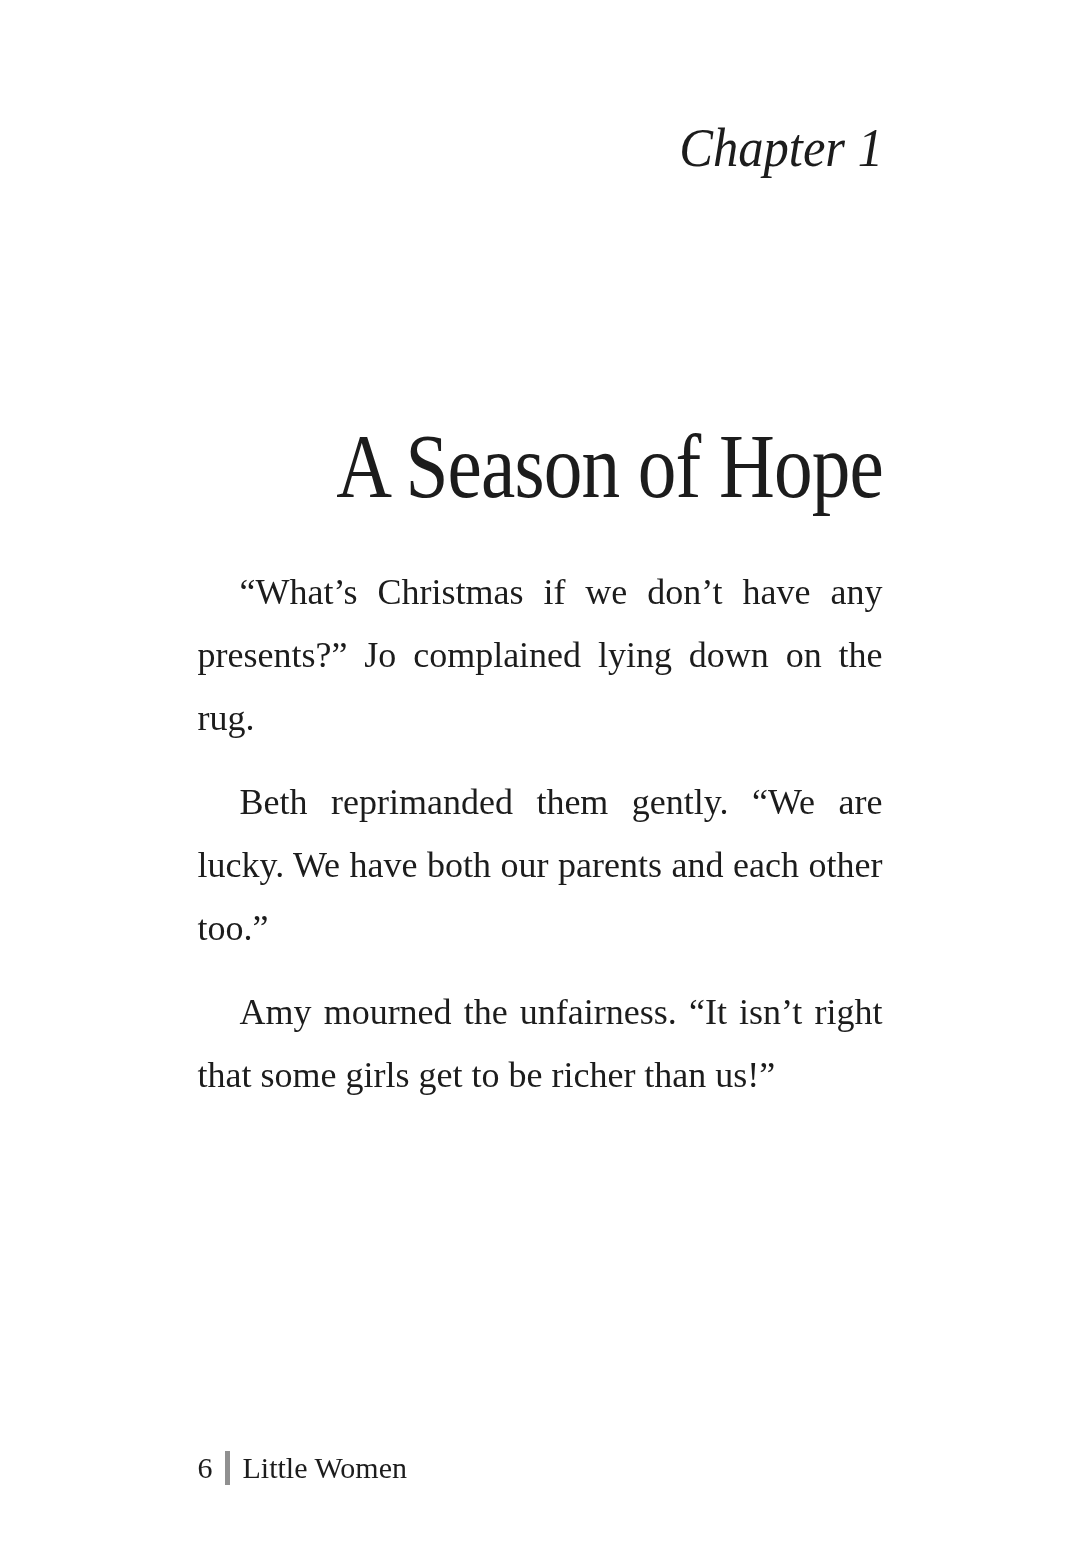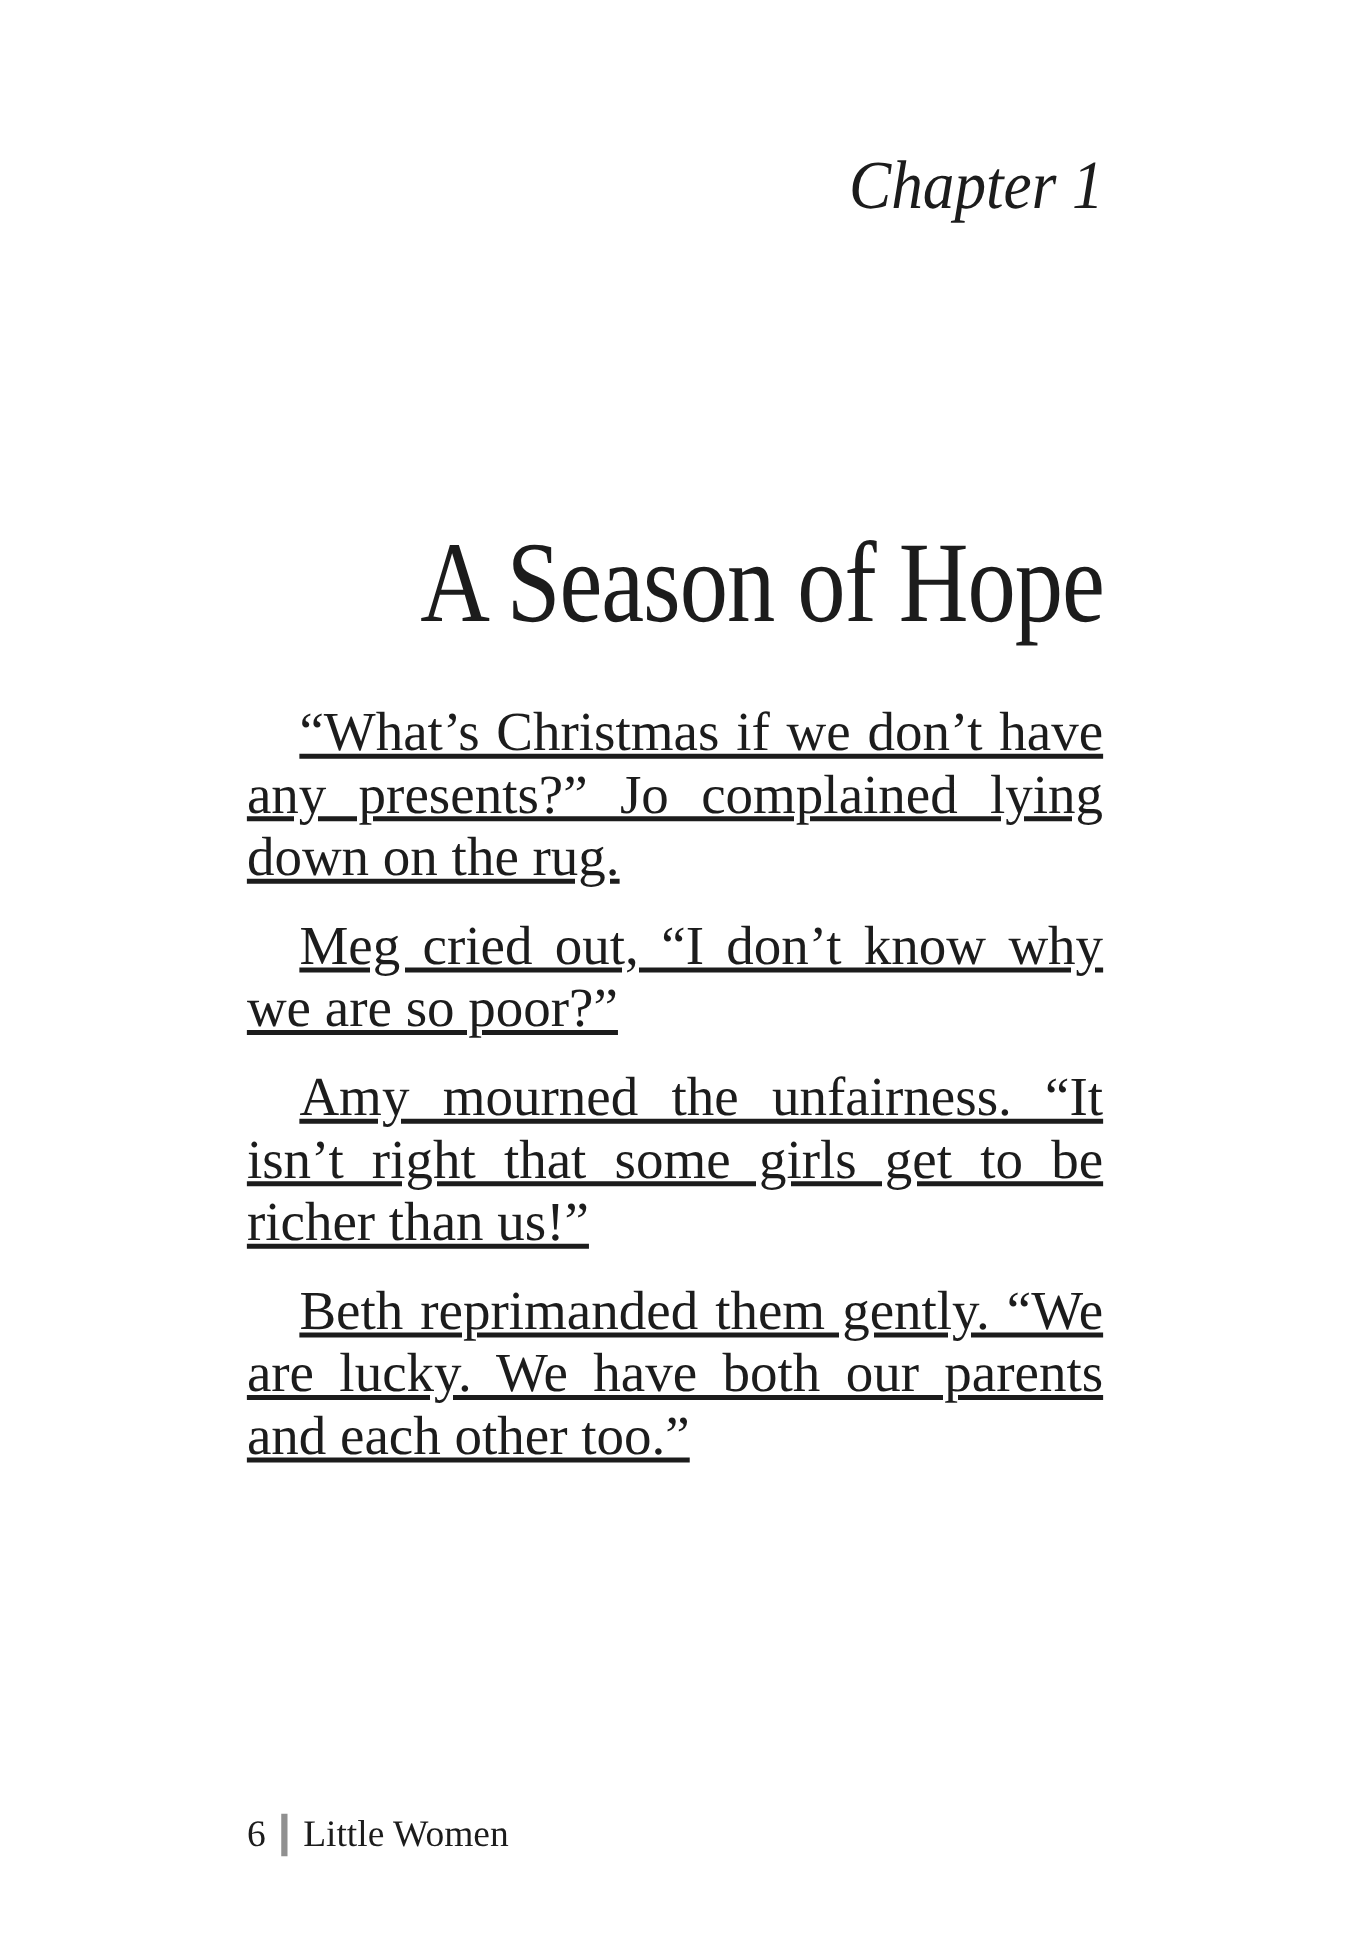--- a/index.html
+++ b/index.html
@@ -42,25 +42,24 @@
     white-space: nowrap;
   }
   .body-text {
     position: absolute;
     left: 112px;
     right: 119px;
     top: 549px;
   }
   .body-text p {
     margin: 0 0 21px 0;
-    font-size: 44px;
-    line-height: 50px;
+    font-size: 36px;
+    line-height: 63px;
     text-align: justify;
     text-indent: 42px;
-    text-decoration: underline;
   }
   .body-text p.continued {
     text-align-last: justify;
   }
   .footer {
     position: absolute;
     left: 112px;
     top: 1438px;
     display: flex;
     align-items: center;
@@ -80,23 +79,22 @@
 <body>
 
 <div class="page">
 
   <div class="chapter-label">Chapter 1</div>
 
   <h1 class="title">A Season of Hope</h1>
 
   <div class="body-text">
     <p>“What’s Christmas if we don’t have any presents?” Jo complained lying down on the rug.</p>
-    <p>Meg cried out, “I don’t know why we are so poor?”</p>
+    <p>Beth reprimanded them gently. “We are lucky. We have both our parents and each other too.”</p>
     <p>Amy mourned the unfairness. “It isn’t right that some girls get to be richer than us!”</p>
-    <p>Beth reprimanded them gently. “We are lucky. We have both our parents and each other too.”</p>
   </div>
 
   <div class="footer">
     <span class="page-num">6</span>
     <span class="footer-divider"></span>
     <span class="book-title">Little Women</span>
   </div>
 
 </div>
 

